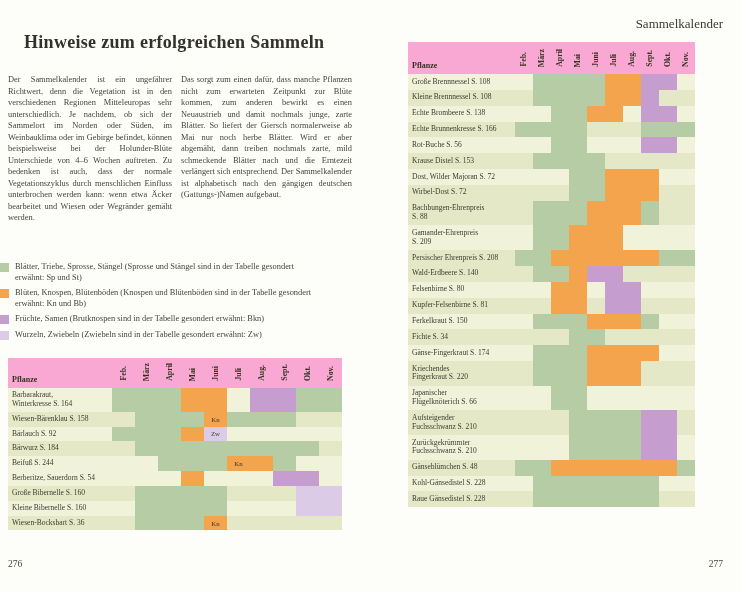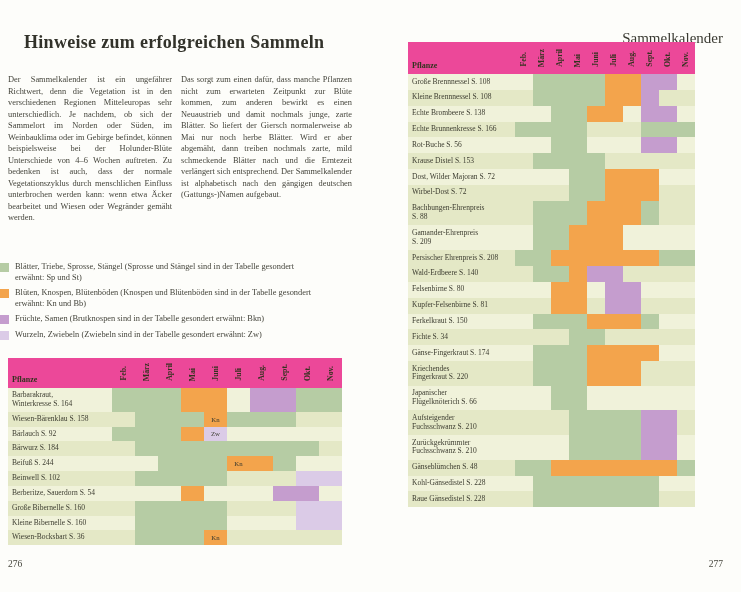--- a/index.html
+++ b/index.html
@@ -1,36 +1,36 @@
 <!DOCTYPE html>
 <html lang="de"><head>
 <meta charset="utf-8">
 <style>
   * { margin:0; padding:0; box-sizing:border-box; }
   html,body { background:#ffffff; }
   .spread {
     position:relative; width:741px; height:592px; background:#fdfdfa;
     font-family:"Liberation Serif", serif; color:#45453c; overflow:hidden;
   }
-  .running-head { position:absolute; top:30px; right:18px; font-size:15px; color:#3a3a32; }
+  .running-head { position:absolute; top:16px; right:18px; font-size:13px; color:#3a3a32; }
   .page-title { position:absolute; left:8px; top:32px; font-size:18px; font-weight:bold; letter-spacing:0.3px; color:#32322a;margin-left:16px; }
   .body-col { position:absolute; top:74px; width:164px; font-size:8.4px; line-height:1.37; text-align:justify; color:#45453c; hyphens:auto; }
   .body-col.c1 { left:8px; }
   .body-col.c2 { left:181px; width:171px; }
   .legend { position:absolute; left:0; top:262px; width:330px; }
   .legend-item { display:flex; gap:6px; margin-bottom:5px; font-size:8.4px; line-height:1.25; color:#45453c; }
   .legend-swatch { width:9px; height:9px; flex:none; margin-top:1px; }
   .legend-text { width:300px; }
   .pagenum { position:absolute; top:559px; font-size:9.5px; color:#45453c; }
   .pagenum.left { left:8px; }
   .pagenum.right { right:18px; }
 
   table.calendar { border-collapse:collapse; table-layout:fixed; }
   table.calendar th, table.calendar td { padding:0; }
-  .calendar thead th { background:#ec4899; vertical-align:bottom; }
+  .calendar thead th { background:#f9a8d4; vertical-align:bottom; }
   .calendar thead th.plant-h { text-align:left; font-weight:bold; font-size:8px; padding:0 0 4px 4px; color:#33331f; }
   .calendar thead th.month-h { padding-bottom:3px; text-align:center; }
   .calendar thead th.month-h span {
     display:inline-block; writing-mode:vertical-rl; transform:rotate(180deg);
     font-size:7.8px; font-weight:bold; color:#33331f; line-height:1;
   }
   .calendar tbody tr.odd  { background:#f0f2da; }
   .calendar tbody tr.even { background:#e4e8c6; }
   .calendar tbody td.plant { font-size:7.5px; color:#3c3c30; line-height:1.18; white-space:pre-line; padding:3px 2px 3px 4px; }
   .calendar tbody td.mcell { text-align:center; vertical-align:middle; font-size:6.8px; color:#3a3a2e; }
@@ -151,33 +151,20 @@
             <td class="mcell"></td>
             <td class="mcell" style="background-color: rgb(182, 204, 164);"></td>
             <td class="mcell" style="background-color: rgb(182, 204, 164);"></td>
             <td class="mcell" style="background-color: rgb(182, 204, 164);"></td>
             <td class="mcell" style="background-color: rgb(243, 164, 76);">Kn</td>
             <td class="mcell" style="background-color: rgb(243, 164, 76);"></td>
             <td class="mcell" style="background-color: rgb(182, 204, 164);"></td>
             <td class="mcell"></td>
             <td class="mcell"></td>
           </tr>
-          <tr class="even">
-            <td class="plant">Beinwell S. 102</td>
-            <td class="mcell"></td>
-            <td class="mcell" style="background-color: rgb(182, 204, 164);"></td>
-            <td class="mcell" style="background-color: rgb(182, 204, 164);"></td>
-            <td class="mcell" style="background-color: rgb(182, 204, 164);"></td>
-            <td class="mcell" style="background-color: rgb(182, 204, 164);"></td>
-            <td class="mcell"></td>
-            <td class="mcell"></td>
-            <td class="mcell"></td>
-            <td class="mcell" style="background-color: rgb(219, 203, 231);"></td>
-            <td class="mcell" style="background-color: rgb(219, 203, 231);"></td>
-          </tr>
           <tr class="odd">
             <td class="plant">Berberitze, Sauerdorn S. 54</td>
             <td class="mcell"></td>
             <td class="mcell"></td>
             <td class="mcell"></td>
             <td class="mcell" style="background-color: rgb(243, 164, 76);"></td>
             <td class="mcell"></td>
             <td class="mcell"></td>
             <td class="mcell"></td>
             <td class="mcell" style="background-color: rgb(197, 157, 206);"></td>

